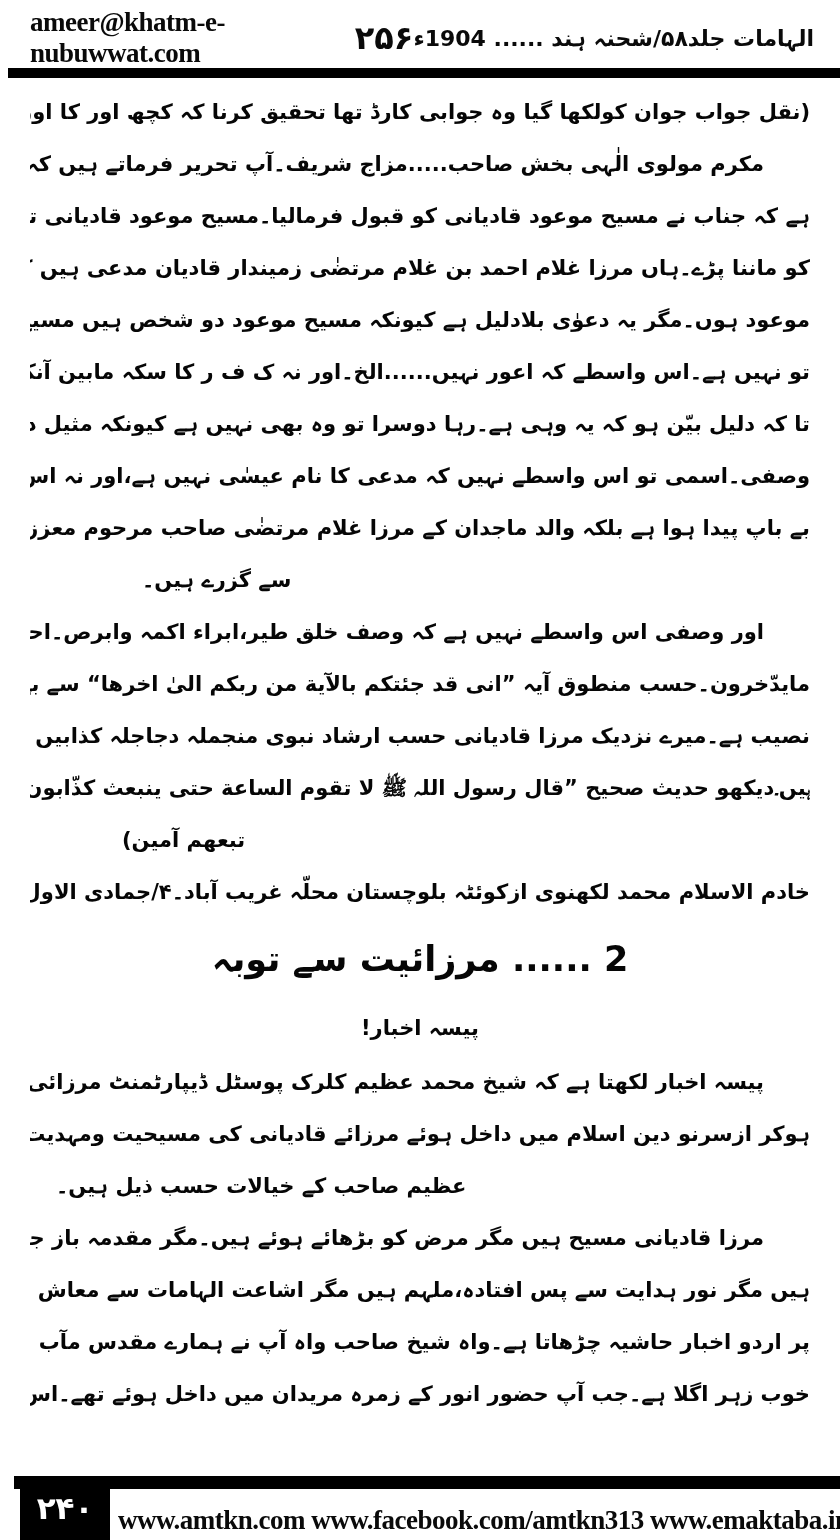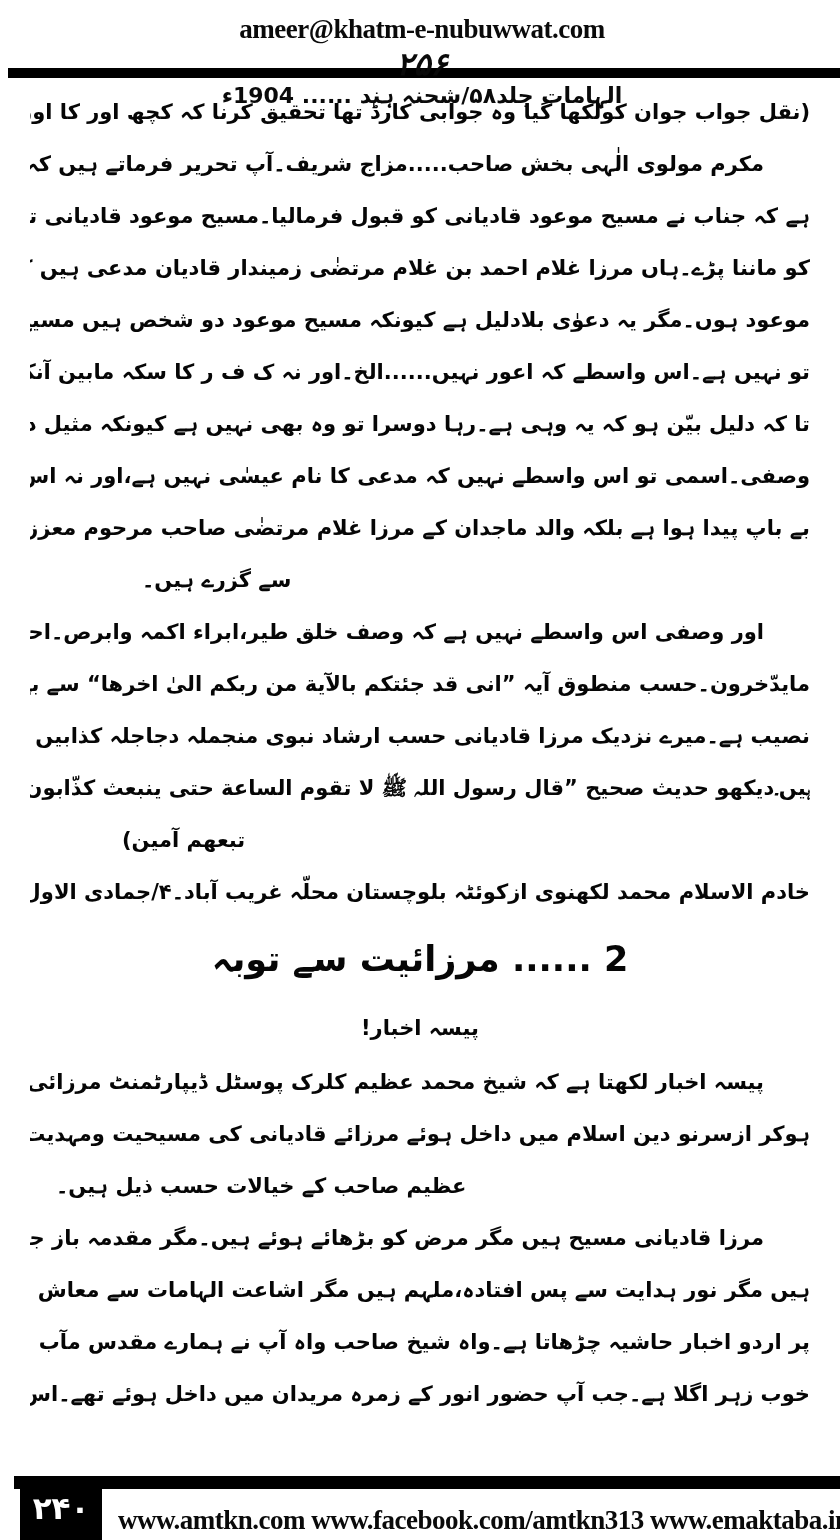--- a/index.html
+++ b/index.html
@@ -10,34 +10,32 @@
     overflow:hidden;
     color:#0a0a0a;
   }
   
   .header{
     display:flex;
     align-items:center;
     justify-content:space-between;
     padding:14px 26px 0 30px;
     height:48px;
-    flex-direction:column;
   }
   .header .email{
     font-family:"Liberation Serif",serif;
     font-weight:bold;
     font-size:27px;
     letter-spacing:-0.5px;
   }
   .header .pagenum{
     font-family:"DejaVu Sans",sans-serif;
     font-weight:bold;
     font-size:32px;
     direction:rtl;
-    font-style:italic;
   }
   .header .title{
     font-family:"DejaVu Sans",sans-serif;
     font-weight:bold;
     font-size:22px;
     direction:rtl;
     white-space:nowrap;
   }
   .rule{
     height:10px;
@@ -89,21 +87,21 @@
   }
   .footer-strip{
     position:absolute;
     left:14px;right:0;top:0;
     height:13px;
     background:#000;
   }
   .footer-pagebox{
     position:absolute;
     left:20px;top:0;
-    width:82px;height:64px;
+    width:90px;height:64px;
     background:#000;
     color:#fff;
     display:flex;align-items:center;justify-content:center;
     font-family:"DejaVu Sans",sans-serif;
     font-weight:bold;
     font-size:31px;
     direction:rtl;
   }
   .footer-links{
     position:absolute;

